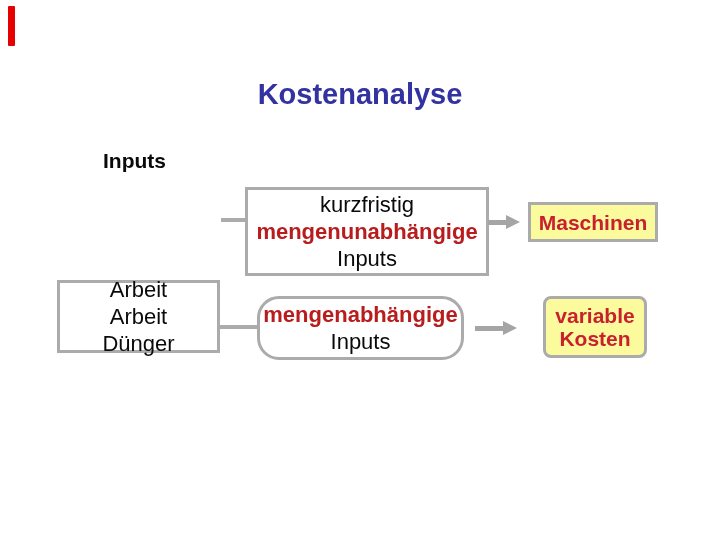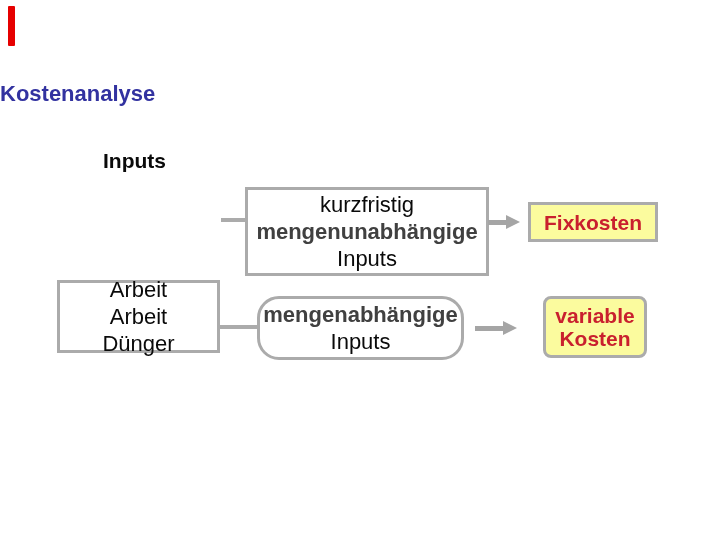--- a/index.html
+++ b/index.html
@@ -16,21 +16,22 @@
     position: absolute;
     left: 8px; top: 6px;
     width: 7px; height: 40px;
     background: #e60000;
     border-radius: 1px;
   }
   .title {
     position: absolute;
     left: 0; right: 0; top: 78px;
     margin: 0;
-    font-size: 22px;
+    text-align: center;
+    font-size: 29px;
     line-height: 32px;
     font-weight: bold;
     color: #3232a0;
   }
   .inputs-heading {
     position: absolute;
     left: 103px; top: 149px;
     font-size: 21px;
     line-height: 24px;
     font-weight: bold;
@@ -45,21 +46,21 @@
     flex-direction: column;
     align-items: center;
     justify-content: center;
     text-align: center;
   }
   .box .box-line {
     font-size: 22px;
     line-height: 27px;
     white-space: nowrap;
   }
-  .magenta { color: #404040; font-weight: bold; }
+  .magenta { color: #b91c1c; font-weight: bold; }
   .result-box { background: #fbfb9e; }
   .result-box .box-line {
     color: #c9202e;
     font-weight: bold;
     font-size: 21px;
     line-height: 23px;
   }
   .box-a { left: 57px;  top: 193px; width: 165px; height: 54px; }
   .box-b { left: 245px; top: 187px; width: 244px; height: 89px; }
   .box-c { left: 528px; top: 202px; width: 130px; height: 40px; }
@@ -110,21 +111,21 @@
     <div class="box-line magenta">mengenunabhängige</div>
     <div class="box-line">Inputs</div>
   </div>
 
   <div class="arrow arrow-1">
     <div class="arrow-shaft"></div>
     <div class="arrow-head"></div>
   </div>
 
   <div class="box box-c result-box">
-    <div class="box-line">Fixkosten</div>
+    <div class="box-line">Maschinen</div>
   </div>
 
   <div class="box box-d">
     <div class="box-line">Arbeit</div>
     <div class="box-line">Arbeit</div>
     <div class="box-line">Dünger</div>
   </div>
 
   <div class="connector conn-2"></div>
 

